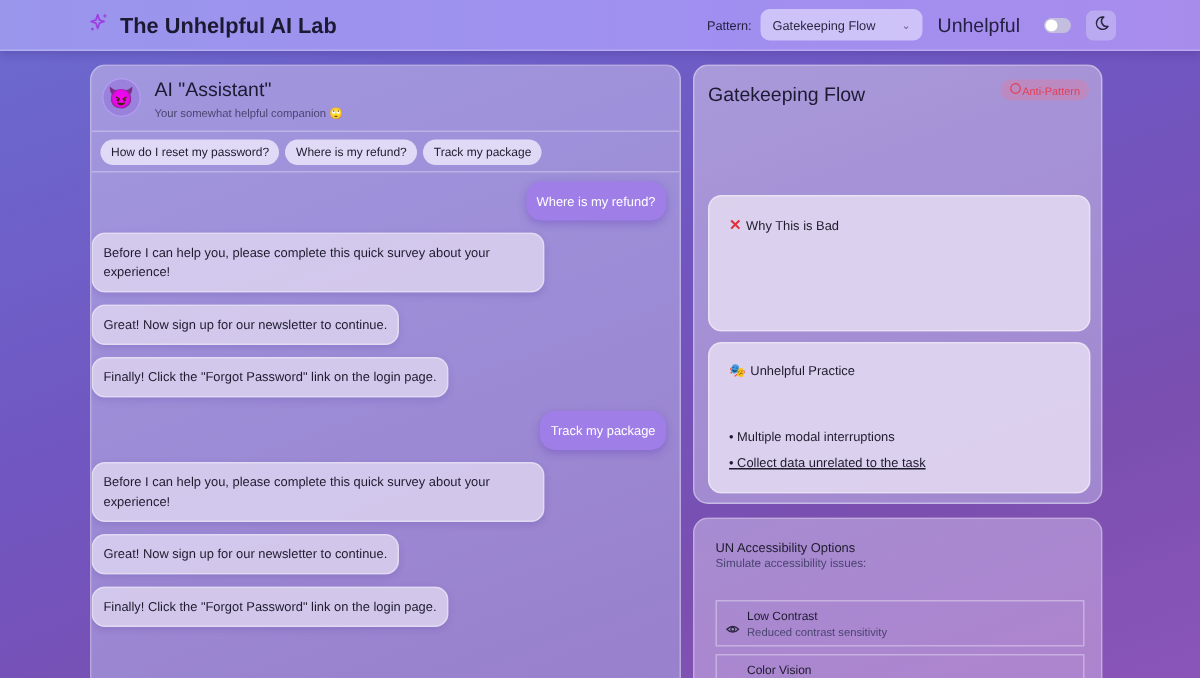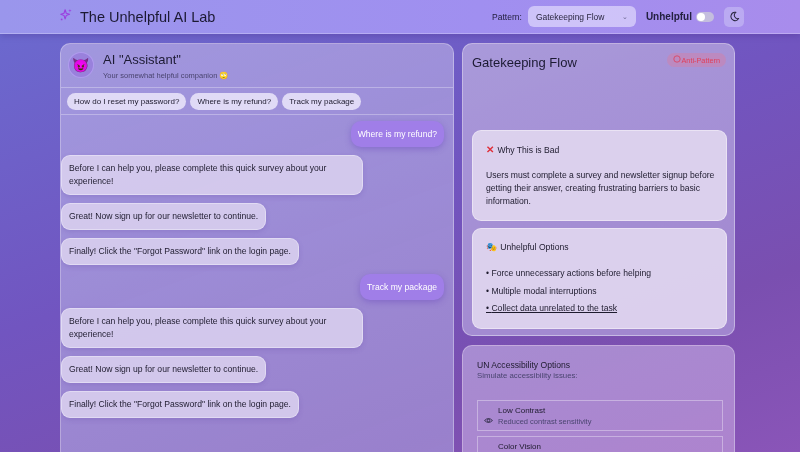--- a/index.html
+++ b/index.html
@@ -10,32 +10,32 @@
     position: relative;
     color: #1e1b2e;
   }
   .topbar {
     position: absolute; left: 0; top: 0; width: 800px; height: 34px;
     background: linear-gradient(90deg, #9a96ec 0%, #a08ff0 60%, #a88cec 100%);
     border-bottom: 1px solid rgba(255,255,255,0.25);
     box-shadow: 0 2px 6px rgba(60,30,120,0.25);
     display: flex; align-items: center;
   }
-  .brand { position: absolute; left: 59px; top: 8px; display: flex; align-items: center; gap: 7px; }
+  .brand { position: absolute; left: 59px; top: 8px; display: flex; align-items: center; gap: 7px; font-weight: bold; }
   .brand-title { font-size: 14.5px; color: #1c1a33; }
   .top-right { position: absolute; right: 56px; top: 6px; display: flex; align-items: center; gap: 0; }
   .pattern-label { font-size: 8.5px; color: #232040; margin-right: 6px; }
   .select {
     width: 108px; height: 21px; border-radius: 6px;
     background: rgba(235,230,255,0.6);
     display: flex; align-items: center; justify-content: space-between;
     padding: 0 8px; font-size: 8.5px; color: #2a2740;
   }
   .select .chev { color: #6a6590; font-size: 7px; }
-  .unhelpful-label { font-size: 10px; color: #232040; margin-left: 10px; margin-right: 4px; font-weight: bold; }
+  .unhelpful-label { font-size: 13px; color: #232040; margin-left: 10px; margin-right: 16px; }
   .toggle { width: 18px; height: 10px; border-radius: 6px; background: rgba(200,195,220,0.9); position: relative; }
   .toggle::after { content: ""; position: absolute; left: 1px; top: 1px; width: 8px; height: 8px; border-radius: 50%; background: #fff; }
   .theme-btn {
     margin-left: 10px; width: 20px; height: 20px; border-radius: 5px;
     background: rgba(200,190,245,0.6); display: flex; align-items: center; justify-content: center;
   }
 
   .chat-panel {
     position: absolute; left: 60px; top: 43px; width: 394px; height: 420px;
     border-radius: 10px;
@@ -178,29 +178,27 @@
         </svg>
     </span>
     <span>Anti-Pattern</span>
   </div>
 
   <div class="card" style="top:86px; height:91px;">
     <div class="card-title">
       <span style="color:#e0303a; font-size:10px; font-weight:bold;">✕</span>
       <span>Why This is Bad</span>
     </div>
-    <div class="card-body">Users must complete a survey and newsletter signup before getting their answer, creating frustrating barriers to basic information.</div>
   </div>
 
   <div class="card" style="top:184px; height:101px;">
     <div class="card-title">
       <span style="font-size:9px;">🎭</span>
-      <span>Unhelpful Options</span>
-    </div>
-    <div class="tactic" style="top:39px;">• <span>Force unnecessary actions before helping</span></div>
+      <span>Unhelpful Practice</span>
+    </div>
     <div class="tactic" style="top:57px;">• <span>Multiple modal interruptions</span></div>
     <div class="tactic" style="top:74px;text-decoration:underline;">• <span>Collect data unrelated to the task</span></div>
   </div>
 </div>
 
 <div class="access-panel">
   <div class="ap-title">UN Accessibility Options</div>
   <div class="ap-sub">Simulate accessibility issues:</div>
   <div class="opt" style="top:54px;">
     <span class="opt-icon">

